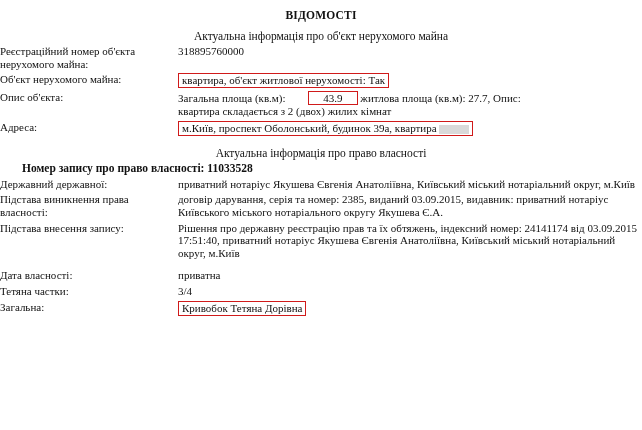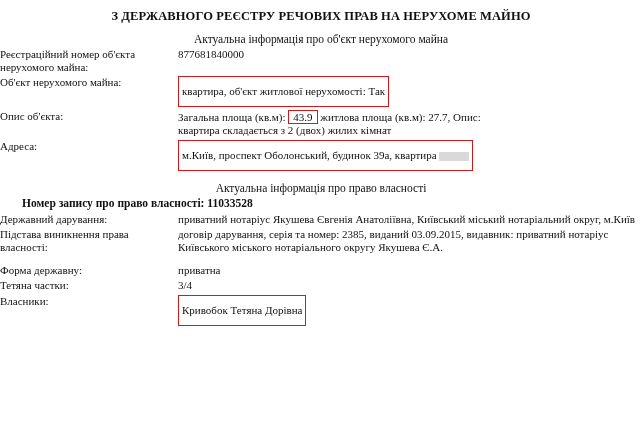--- a/index.html
+++ b/index.html
@@ -69,59 +69,60 @@
   .record-line {
     font-size: 11.5px;
     font-weight: bold;
     padding-left: 22px;
     margin-top: 2px;
     margin-bottom: 4px;
   }
   .boxed {
     display: inline-block;
     border: 1.3px solid #d01a1a;
-    padding: 8px 3px;
+    padding: 0 3px;
     line-height: 13px;
     box-sizing: border-box;
     font-family: Liberation Serif, serif;
   }
   .inline-box {
     display: inline-block;
     border: 1.3px solid #d01a1a;
-    padding: 0 4px;
+    padding: 0 14px;
     line-height: 12px;
+    margin-left: 20px;
   }
   .redact {
     display: inline-block;
     width: 30px;
     height: 9px;
     background: #d9d9d9;
     vertical-align: middle;
     margin-left: 2px;
   }
   .nowrap { white-space: nowrap; text-align: right; }
   .spacer-sm { height: 4px; }
   .val-multi { display: block; }
 </style>
 </head>
 <body>
 
 <div class="page">
 
   <div class="title-block">
-    <div class="title-line2">З ДЕРЖАВНОГО РЕЄСТРУ РЕЧОВИХ ПРАВ НА НЕРУХОМЕ МАЙНО</div>
+    <div class="title-line1">ВІДОМОСТІ</div>
   </div>
 
   <div class="section-head">Актуальна інформація про об'єкт нерухомого майна</div>
 
   <table class="rows">
     <tbody>
         <tr>
       <td class="lbl">Реєстраційний номер об'єкта нерухомого майна:</td>
-      <td class="val">877681840000</td>
+      <td class="val">318895760000</td>
     </tr>
     <tr>
       <td class="lbl">Об'єкт нерухомого майна:</td>
       <td class="val">
         <span class="boxed">квартира, об'єкт житлової нерухомості: Так</span>
       </td>
     </tr>
     <tr>
       <td class="lbl">Опис об'єкта:</td>
       <td class="val">
@@ -140,45 +141,49 @@
   </tbody>
     </table>
 
   <div class="section-head second">Актуальна інформація про право власності</div>
 
   <div class="record-line">Номер запису про право власності: 11033528</div>
 
   <table class="rows">
     <tbody>
     <tr>
-      <td class="lbl">Державний дарування:</td>
+      <td class="lbl">Державний державної:</td>
       <td class="val">приватний нотаріус Якушева Євгенія Анатоліївна, Київський міський нотаріальний округ, м.Київ</td>
     </tr>
     <tr>
       <td class="lbl">Підстава виникнення права власності:</td>
       <td class="val">договір дарування, серія та номер: 2385, виданий 03.09.2015, видавник: приватний нотаріус Київського міського нотаріального округу Якушева Є.А.</td>
+    </tr>
+    <tr>
+      <td class="lbl">Підстава внесення запису:</td>
+      <td class="val">Рішення про державну реєстрацію прав та їх обтяжень, індексний номер: 24141174 від 03.09.2015 17:51:40, приватний нотаріус Якушева Євгенія Анатоліївна, Київський міський нотаріальний округ, м.Київ</td>
     </tr>
     <tr>
       <td class="lbl">
             <div class="spacer-sm"></div>
           </td>
       <td class="val">
             <div class="spacer-sm"></div>
           </td>
     </tr>
     <tr>
-      <td class="lbl">Форма державну:</td>
+      <td class="lbl">Дата власності:</td>
       <td class="val">приватна</td>
     </tr>
     <tr>
       <td class="lbl">Тетяна частки:</td>
       <td class="val">3/4</td>
     </tr>
     <tr>
-      <td class="lbl">Власники:</td>
+      <td class="lbl">Загальна:</td>
       <td class="val">
         <span class="boxed">Кривобок Тетяна Дорівна</span>
       </td>
     </tr>
   </tbody>
     </table>
 
 </div>
 
 </body></html>

